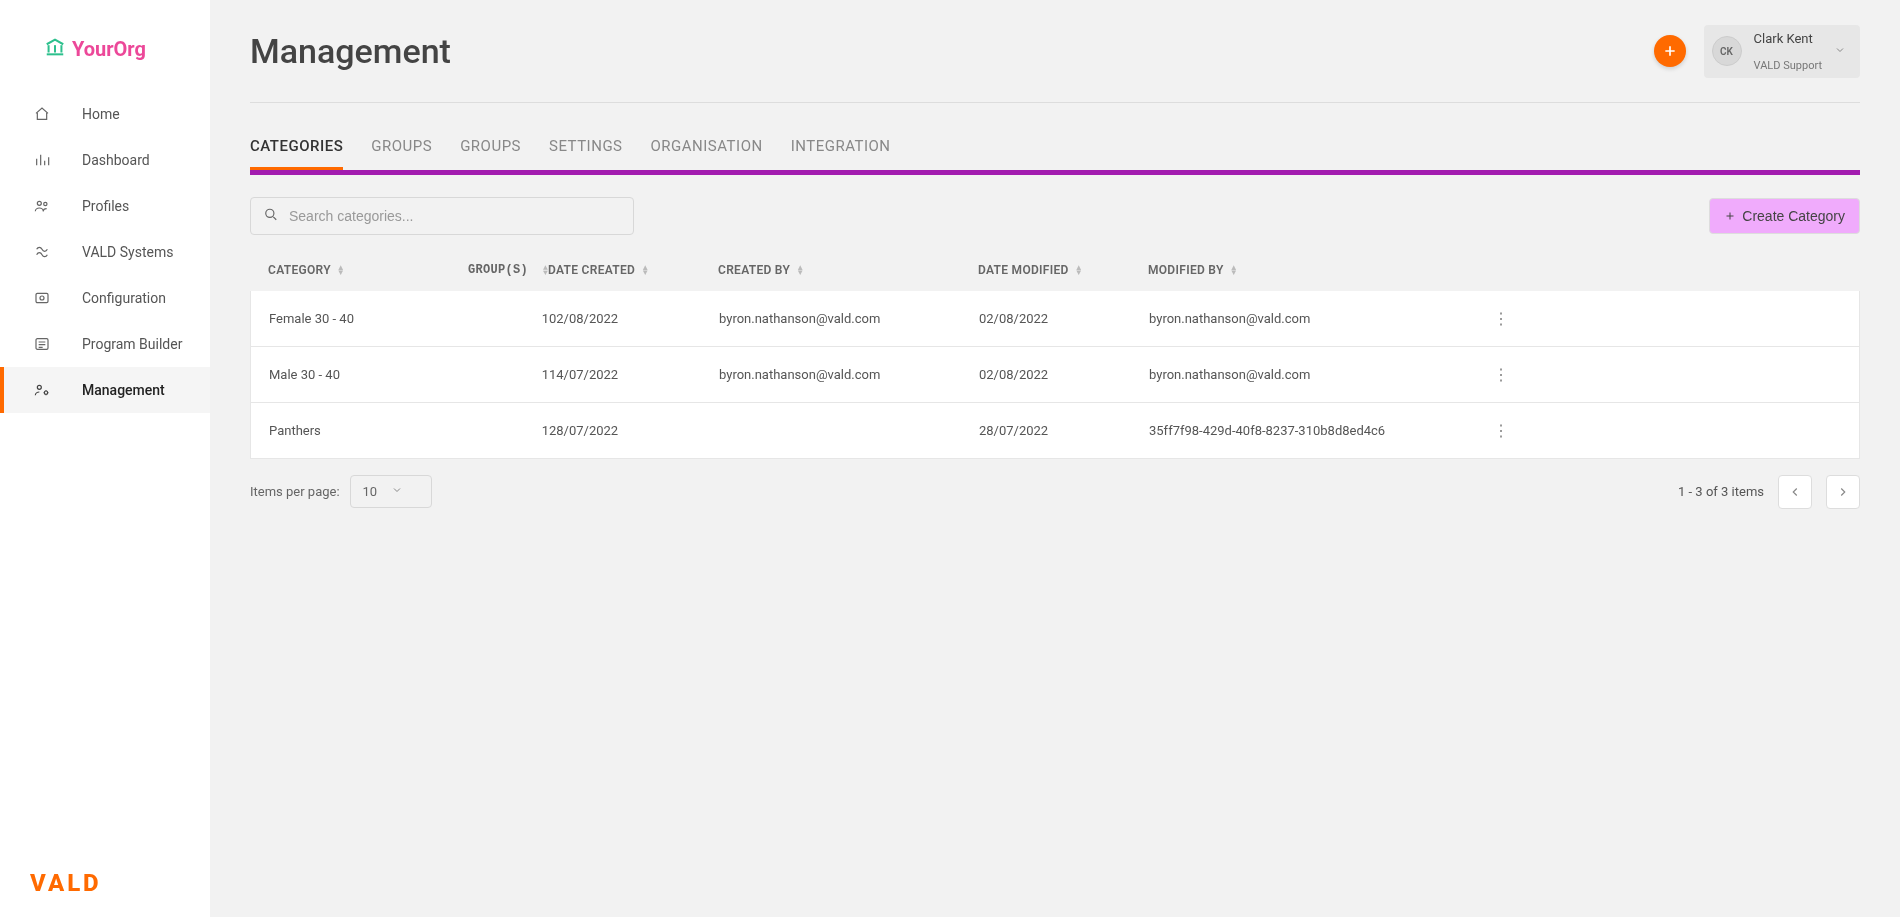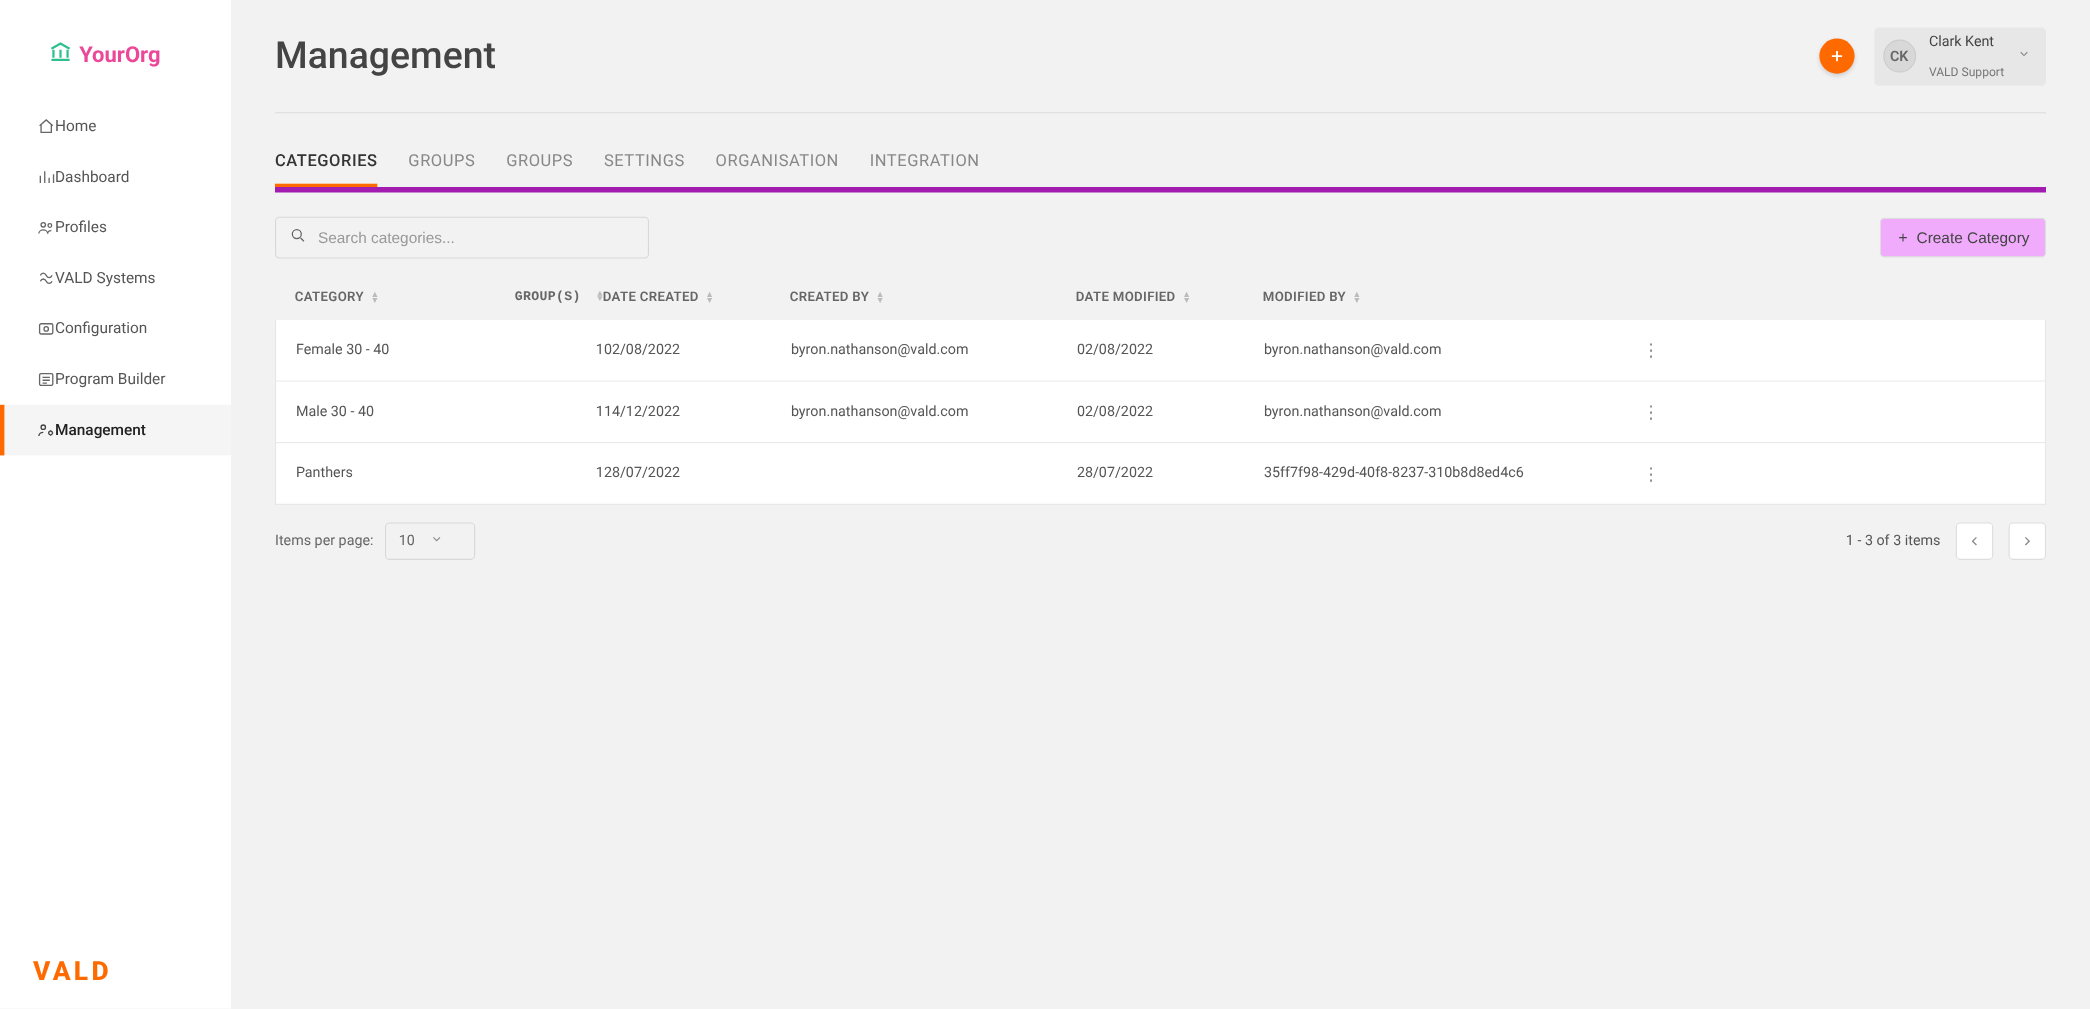--- a/index.html
+++ b/index.html
@@ -27,21 +27,21 @@
   display: flex;
   align-items: center;
   gap: 6px;
 }
 .logo-mark { color: #2dc08d; }
 .logo-text { color: #ec4899; font-weight: 700; font-size: 20px; }
 .nav-list { list-style: none; padding-top: 4px; }
 .nav-item {
   display: flex;
   align-items: center;
-  gap: 0;
+  gap: 32px;
   padding: 15px 20px 15px 30px;
   color: #555;
   cursor: pointer;
   font-size: 14px;
   border-left: 4px solid transparent;
 }
 .nav-item .nav-icon { width: 16px; height: 16px; display:flex; align-items:center; justify-content:center; }
 .nav-item.active {
   background: #f5f5f5;
   color: #222;
@@ -83,21 +83,21 @@
   background: #e7e7e7;
   border-radius: 4px;
   padding: 6px 14px 6px 8px;
   display: flex; align-items: center; gap: 12px;
   cursor: pointer;
 }
 .avatar {
   width: 30px; height: 30px; border-radius: 50%;
   background: #d8d8d8; color: #666;
   display:flex; align-items:center; justify-content:center;
-  font-size: 13px; font-weight:600;
+  font-size: 10px; font-weight:600;
   border: 1px solid #ccc;
 }
 .user-meta { display:flex; flex-direction:column; line-height:1.2;gap:12px; }
 .user-name { font-size: 13px; color: #444; }
 .user-sub  { font-size: 11px; color: #777; }
 .chevron { color:#888; }
 
 
 .tabs {
   display: flex;
@@ -115,21 +115,21 @@
 }
 .tab.active { color: #333; border-bottom-color: #ff6a00; font-weight:500;}
 
 
 .toolbar {
   display:flex; justify-content:space-between; align-items:center;
   margin-top: 22px;
 }
 .search-wrap {
   position: relative;
-  width: 340px;
+  width: 384px;
 }
 .search-input {
   width: 100%;
   padding: 10px 12px 10px 38px;
   border: 1px solid #d8d8d8;
   border-radius: 4px;
   background:#f2f2f2;
   font-size: 14px;
   color:#555;
 }
@@ -373,21 +373,21 @@
       <div class="td right">1</div>
       <div class="td">02/08/2022</div>
       <div class="td">byron.nathanson@vald.com</div>
       <div class="td">02/08/2022</div>
       <div class="td">byron.nathanson@vald.com</div>
       <div class="row-menu">⋮</div>
     </div>
     <div class="trow">
       <div class="td">Male 30 - 40</div>
       <div class="td right">1</div>
-      <div class="td">14/12/2022</div>
+      <div class="td">14/07/2022</div>
       <div class="td">byron.nathanson@vald.com</div>
       <div class="td">02/08/2022</div>
       <div class="td">byron.nathanson@vald.com</div>
       <div class="row-menu">⋮</div>
     </div>
     <div class="trow">
       <div class="td">Panthers</div>
       <div class="td right">1</div>
       <div class="td">28/07/2022</div>
       <div class="td"></div>

